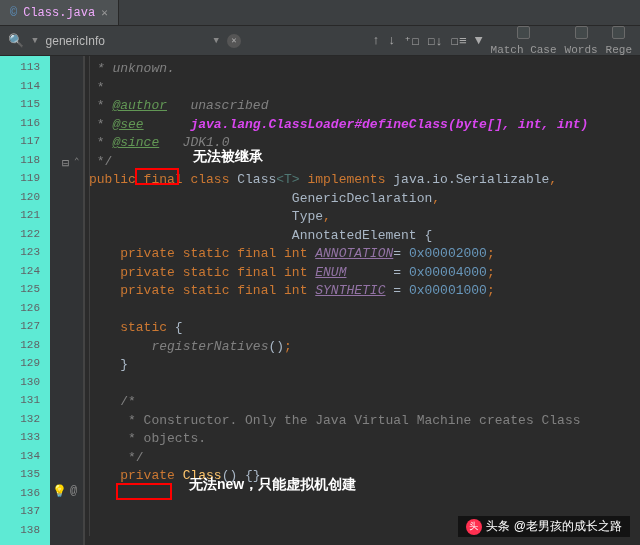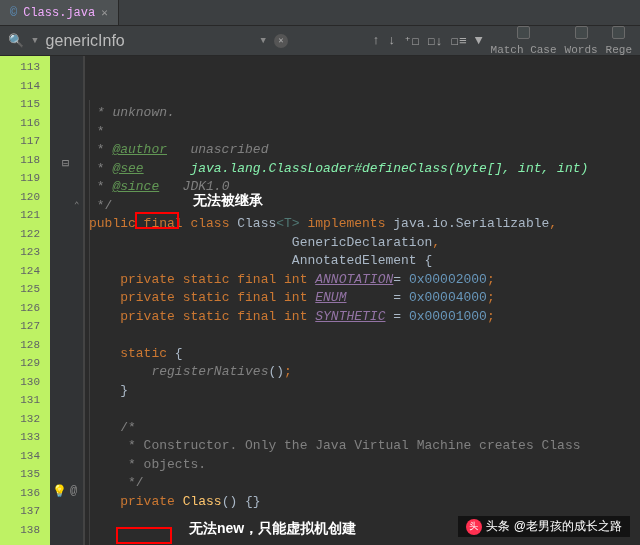--- a/index.html
+++ b/index.html
@@ -33,42 +33,42 @@
   background: #3c3f41;
   display: flex;
   align-items: center;
   padding: 0 8px;
   gap: 8px;
   border-bottom: 1px solid #282828;
 }
 .find-bar .search-icon { color: #aaa; font-size: 13px; }
 .find-bar .search-input {
   background: transparent; border: none; outline: none;
-  color: #bbb; font-size: 16px;
+  color: #bbb; font-size: 12px;
   flex: 0 0 160px;
 }
 .find-bar .dd { color: #888; font-size: 9px; }
 .find-bar .cap { width: 14px; height: 14px; border-radius: 50%; background: #555; display:flex;align-items:center;justify-content:center;color:#aaa;font-size:9px;}
 .find-bar .spacer { flex: 1; }
 .find-bar .tool-btn { color: #aaa; font-size: 13px; }
 .checkbox {
   display: flex; align-items: center; gap: 5px;
   color: #999; font-size: 11px; flex-direction: column;
 }
 .checkbox .box {
   width: 13px; height: 13px; border: 1px solid #6a6a6a;
   background: #43494a; border-radius: 2px;
 }
 .editor {
   display: flex;
   height: calc(545px - 56px);
 }
 .gutter {
   width: 50px;
-  background: #bef264;
+  background: #5eead4;
   text-align: right;
   padding-top: 2px;
   padding-left: 17px;
 }
 .gutter .ln {
   height: 18.5px;
   line-height: 18.5px;
   padding-right: 10px;
   color: #606366;
   font-size: 11px;
@@ -76,38 +76,37 @@
 .extras {
   width: 35px;
   background: #313335;
   border-right: 2px solid #444;
   position: relative;
 }
 .code {
   flex: 1;
   padding-top: 4px;
   position: relative;
-  margin-top: 44px;
 }
 .line {
   height: 18.5px;
   line-height: 18.5px;
   white-space: pre;
   padding-left: 4px;
 }
 .c-comment { color: #808080; }
 .c-doctag { color: #629755; font-style: italic; text-decoration: underline; }
 .c-docital { color: #808080; font-style: italic; }
 .c-key { color: #cc7832; }
 .c-type { color: #a9b7c6; }
 .c-param { color: #507874; }
 .c-static { color: #9373a5; font-style: italic; text-decoration: underline; }
 .c-num { color: #6897bb; }
 .c-method { color: #ffc66d; }
-.c-link { color: #86efac; font-style: italic; }
+.c-link { color: #d946ef; font-style: italic; font-weight: bold; }
 .anno {
   position: absolute;
   color: #ffffff;
   font-family: "Microsoft YaHei","SimSun",sans-serif;
   font-size: 14px;
   font-weight: bold;
 }
 .redbox {
   position: absolute;
   border: 2px solid #ff0000;
@@ -219,20 +218,21 @@
   <div class="code">
     <div class="indent-guide" style="left:4px;height:480px"></div>
     <div class="line"><span class="c-docital"> * unknown.</span></div>
     <div class="line"><span class="c-comment"> *</span></div>
     <div class="line"><span class="c-comment"> * </span><span class="c-doctag">@author</span><span class="c-docital">   unascribed</span></div>
     <div class="line"><span class="c-comment"> * </span><span class="c-doctag">@see</span><span class="c-comment">      </span><span class="c-link">java.lang.ClassLoader#defineClass(byte[], int, int)</span></div>
     <div class="line"><span class="c-comment"> * </span><span class="c-doctag">@since</span><span class="c-docital">   JDK1.0</span></div>
     <div class="line" style="position:relative"><span class="c-comment"> */</span><span class="fold-marker">⌃</span></div>
     <div class="line"><span class="c-key">public</span><span class="c-key"> final </span><span class="c-key">class </span><span class="c-type">Class</span><span class="c-param">&lt;T&gt;</span><span class="c-key"> implements </span><span class="c-type">java.io.Serializable</span><span class="c-key">,</span></div>
     <div class="line">                          <span class="c-type">GenericDeclaration</span><span class="c-key">,</span></div>
+    <div class="line">                          <span class="c-type">Type</span><span class="c-key">,</span></div>
     <div class="line">                          <span class="c-type">AnnotatedElement {</span></div>
     <div class="line">    <span class="c-key">private static final int </span><span class="c-static">ANNOTATION</span><span class="c-type">= </span><span class="c-num">0x00002000</span><span class="c-key">;</span></div>
     <div class="line">    <span class="c-key">private static final int </span><span class="c-static">ENUM</span><span class="c-type">      = </span><span class="c-num">0x00004000</span><span class="c-key">;</span></div>
     <div class="line">    <span class="c-key">private static final int </span><span class="c-static">SYNTHETIC</span><span class="c-type"> = </span><span class="c-num">0x00001000</span><span class="c-key">;</span></div>
     <div class="line"></div>
     <div class="line">    <span class="c-key">static </span><span class="c-type">{</span></div>
     <div class="line">        <span class="c-docital">registerNatives</span><span class="c-type">()</span><span class="c-key">;</span></div>
     <div class="line">    <span class="c-type">}</span></div>
     <div class="line"></div>
     <div class="line">    <span class="c-comment">/*</span></div>

